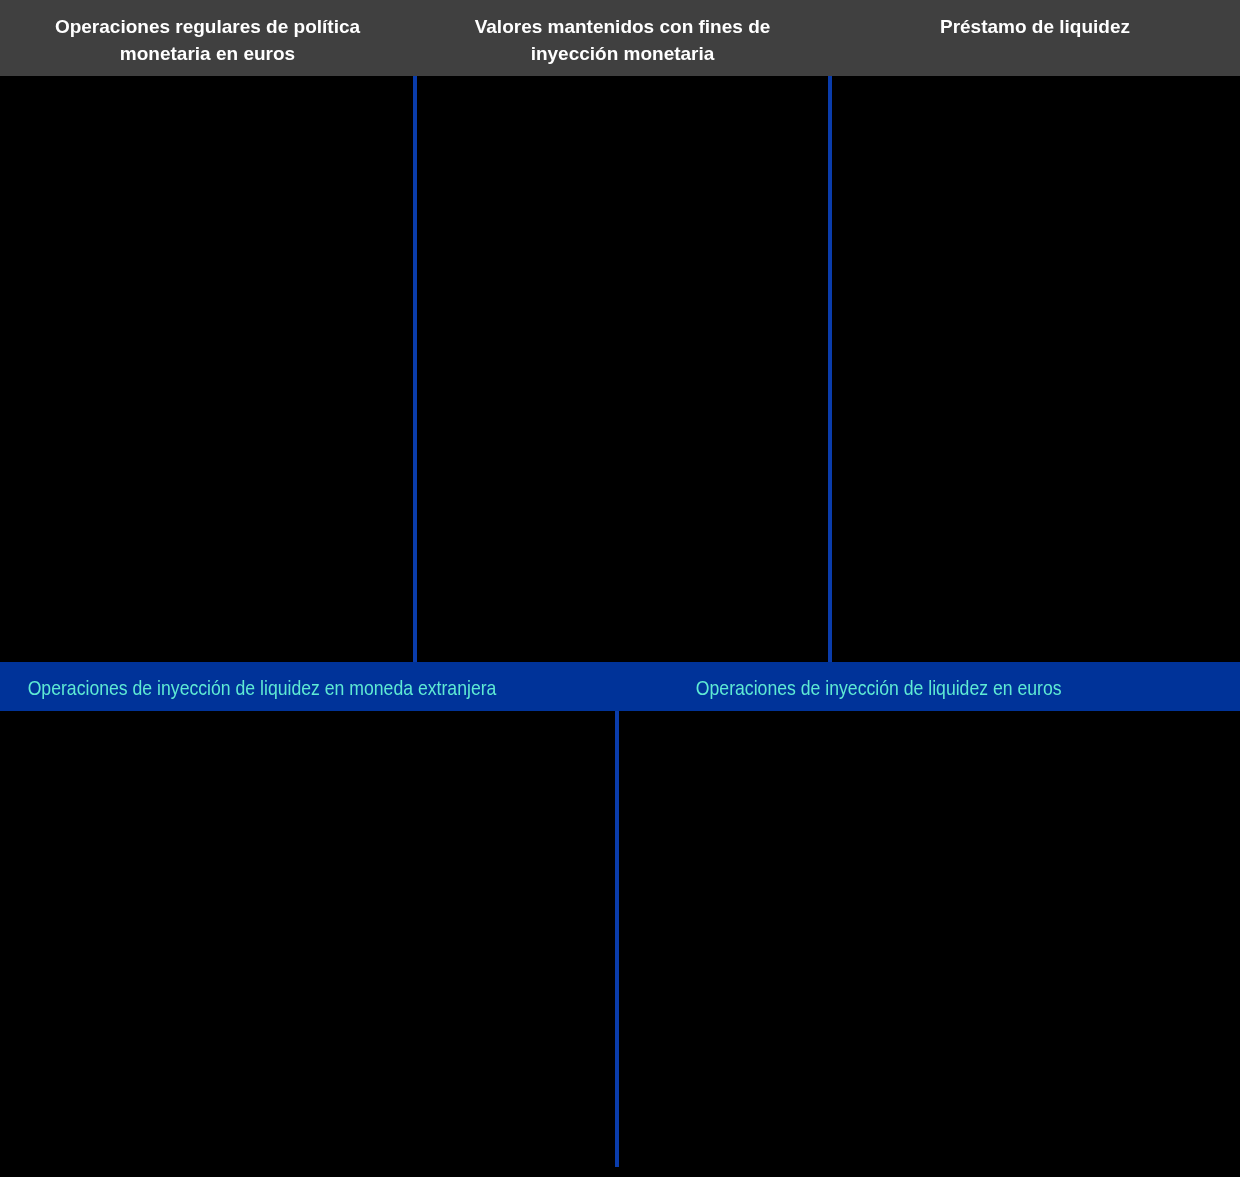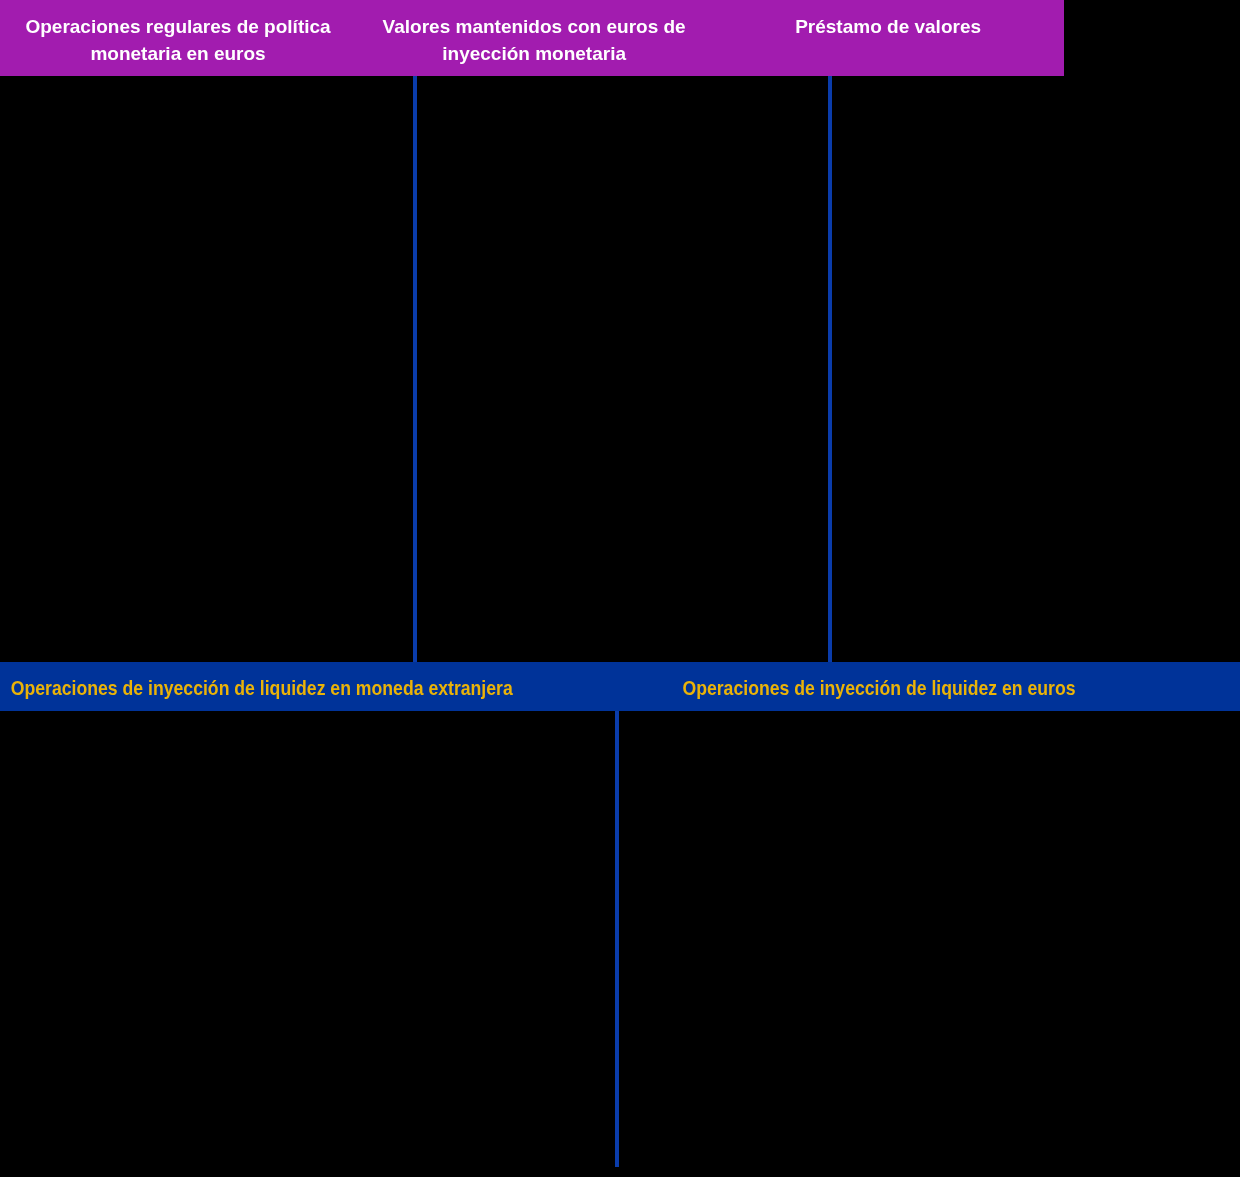--- a/index.html
+++ b/index.html
@@ -9,22 +9,22 @@
     height: 1177px;
     background: #000000;
     overflow: hidden;
     font-family: "Liberation Sans", sans-serif;
   }
 
   
   .top-bar {
     position: absolute;
     left: 0; top: 0;
-    width: 1064px; height: 76px;
-    background: #a21caf;
+    width: 1240px; height: 76px;
+    background: #404040;
     display: flex;
     justify-content: space-between;
   }
   .top-cell {
     box-sizing: border-box;
     padding-top: 13px;
     color: #ffffff;
     font-weight: 700;
     font-size: 19px;
     line-height: 27px;
@@ -42,22 +42,22 @@
     width: 1240px; height: 49px;
     background: #003399;
   }
   .bottom-cell {
     position: absolute;
     top: 0;
     height: 51px;
     display: flex;
     align-items: center;
     justify-content: center;
-    color: #eab308;
-    font-weight: 700;
+    color: #5eead4;
+    font-weight: 400;
     font-size: 21px;
     white-space: nowrap;
   }
   .bottom-cell.c1 { left: 0px;   width: 524px; }
   .bottom-cell.c2 { left: 617px; width: 524px; text-align: center; }
   .bottom-cell .condensed {
     display: inline-block;
     transform: scaleX(0.84);
     transform-origin: center center;
   }
@@ -87,25 +87,25 @@
 <body>
 
 <div class="canvas">
 
   <div class="top-bar">
     <div class="top-cell c1">
       <span>Operaciones regulares de política</span><br>
       <span>monetaria en euros</span>
     </div>
     <div class="top-cell c2">
-      <span>Valores mantenidos con euros de</span><br>
+      <span>Valores mantenidos con fines de</span><br>
       <span>inyección monetaria</span>
     </div>
     <div class="top-cell c3">
-      <span>Préstamo de valores</span>
+      <span>Préstamo de liquidez</span>
     </div>
   </div>
 
   <div class="panel p1"></div>
   <div class="panel p2"></div>
   <div class="panel p3"></div>
 
   <div class="divider v1"></div>
   <div class="divider v2"></div>
 

